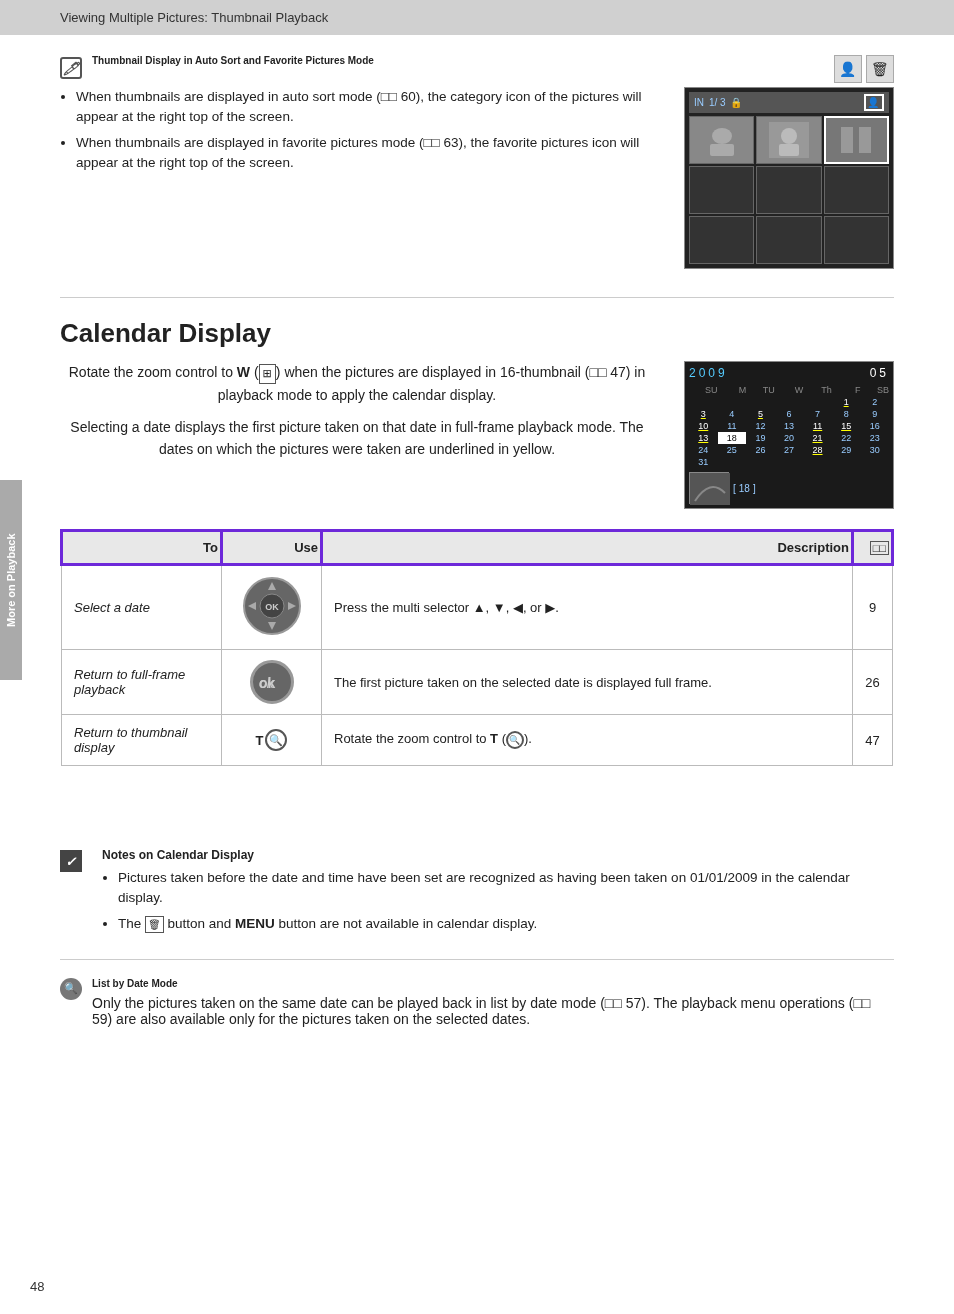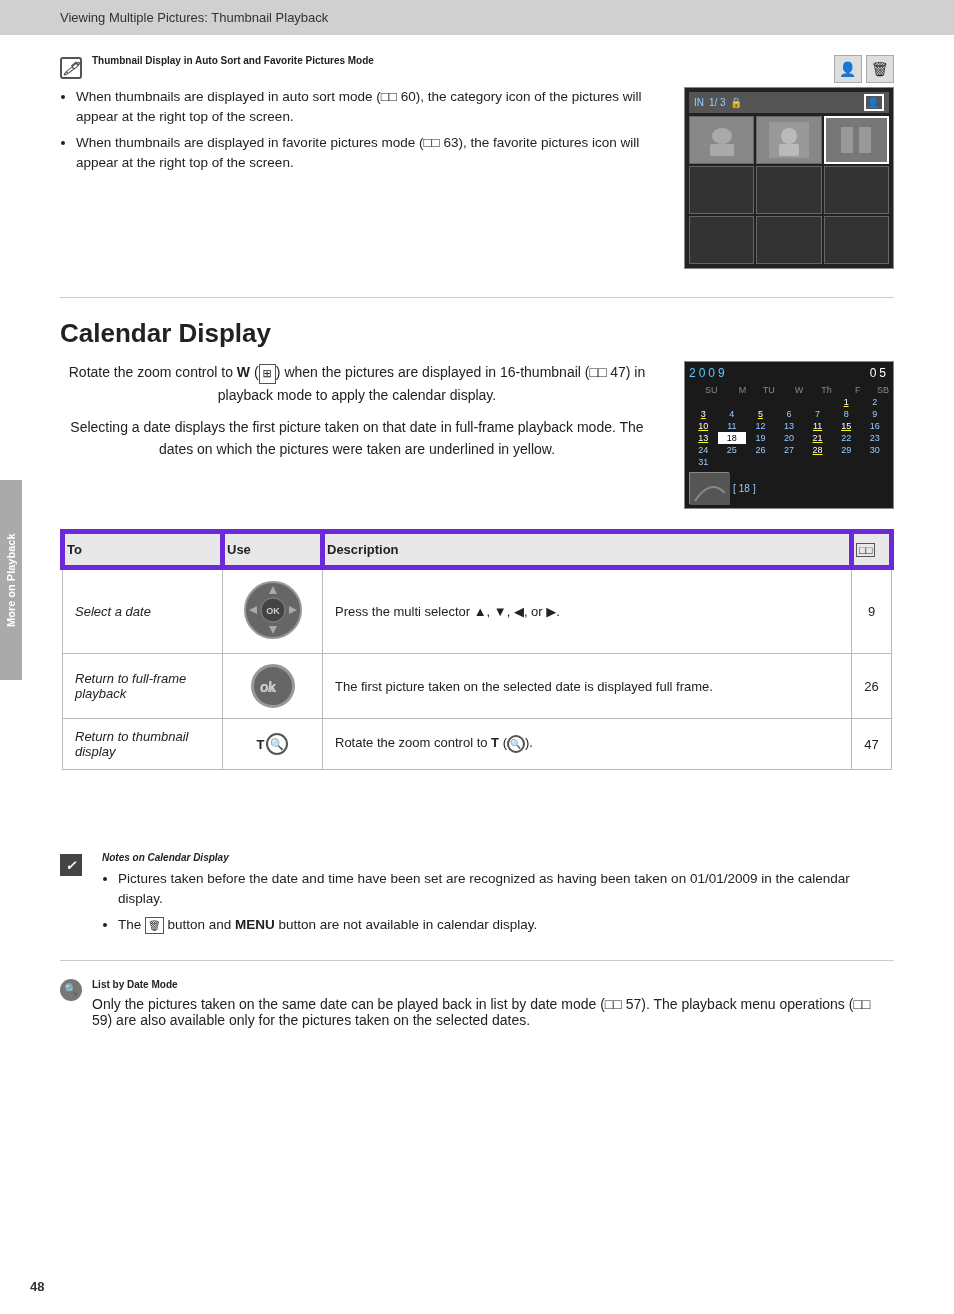--- a/index.html
+++ b/index.html
@@ -252,25 +252,25 @@
     
     .ops-table {
       width: 100%;
       border-collapse: collapse;
       margin-top: 20px;
       margin-bottom: 20px;
     }
 
     .ops-table th {
       background: #e8e8e8;
-      border: 5px solid #6d28d9;
+      border: 3px solid #6d28d9;
       padding: 8px 2px;
       font-size: 13px;
       font-weight: bold;
-      text-align: left;
+      text-align: right;
     }
 
     .ops-table td {
       border: 1px solid #bbb;
       padding: 10px 12px;
       font-size: 13px;
       vertical-align: middle;
     }
 
     .ops-table td:first-child {
@@ -302,38 +302,37 @@
       gap: 2px;
     }
 
     
     .notes-section {
       margin-top: 30px;
       margin-bottom: 20px;
     }
 
     .notes-section .section-title {
-      font-size: 10px;
-      font-style: italic;
+      font-size: 12px;
     }
 
     
     .section-divider {
       border: none;
       border-top: 1px solid #ccc;
       margin: 18px 0;
     }
 
     
     .page-number {
       position: absolute;
       bottom: 20px;
       left: 30px;
       font-size: 13px;
-      font-weight: bold;
+      font-weight: normal;
       color: #333;
       margin-top: 36px;
     }
 
     
     strong {
       font-weight: bold;
     }
 
     

